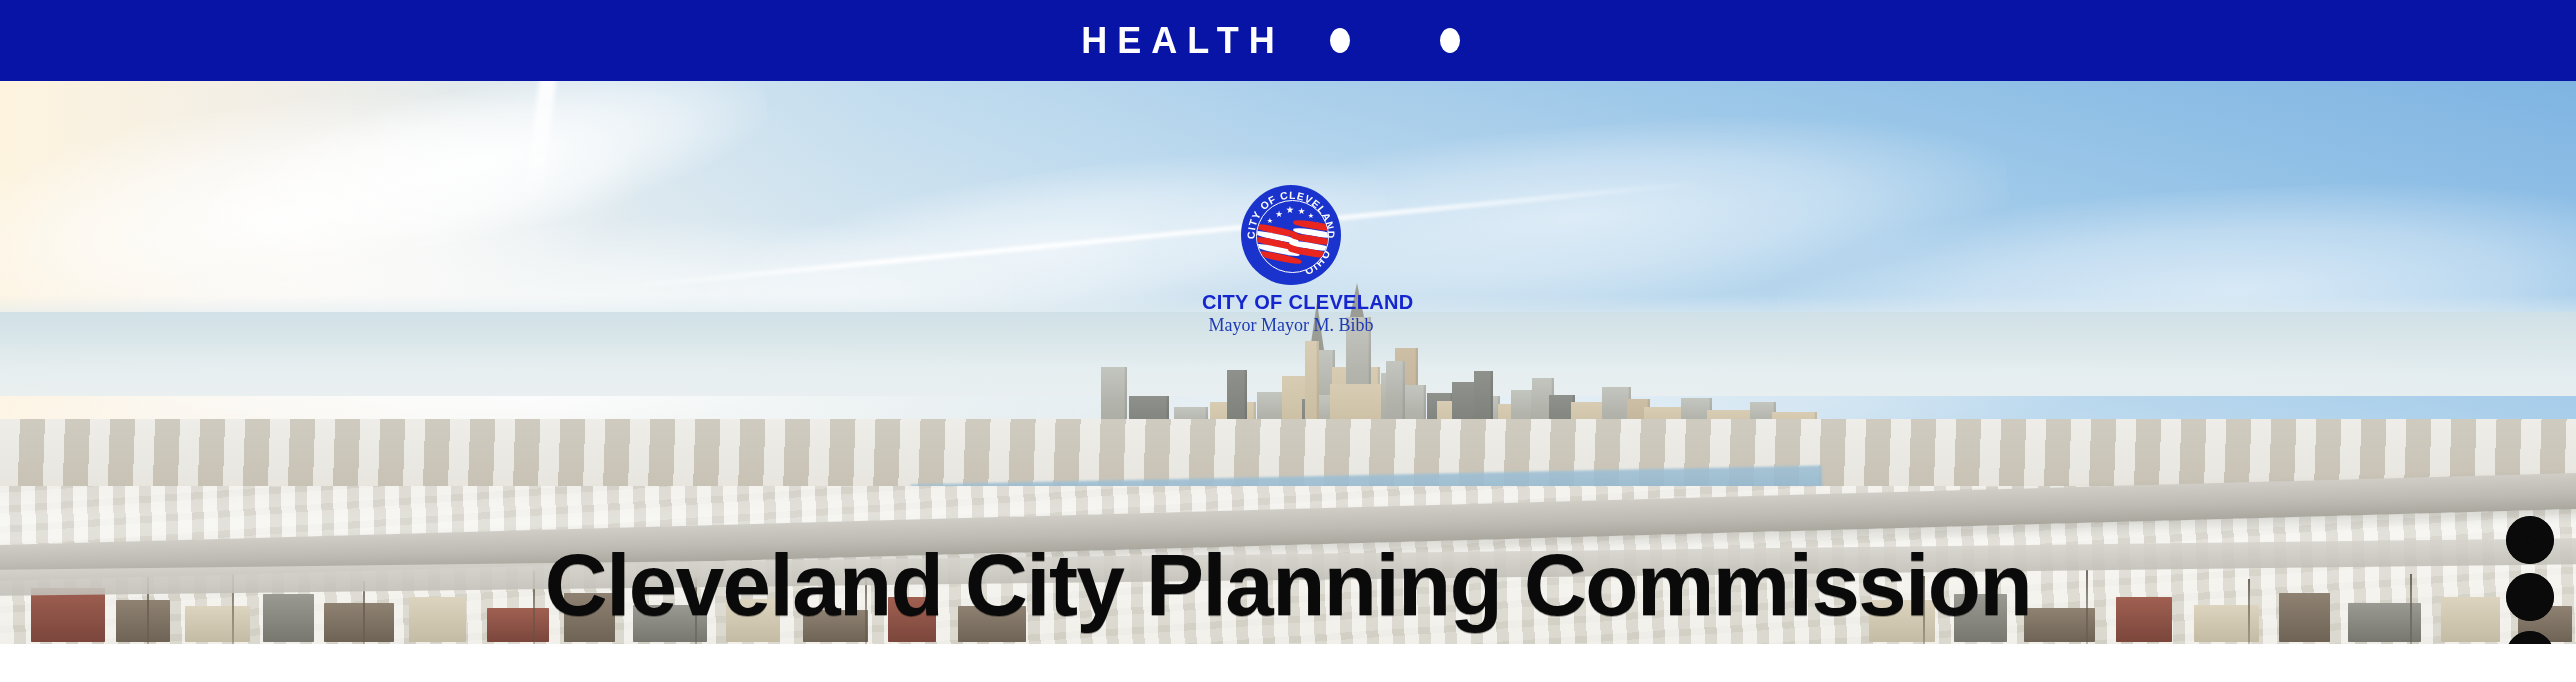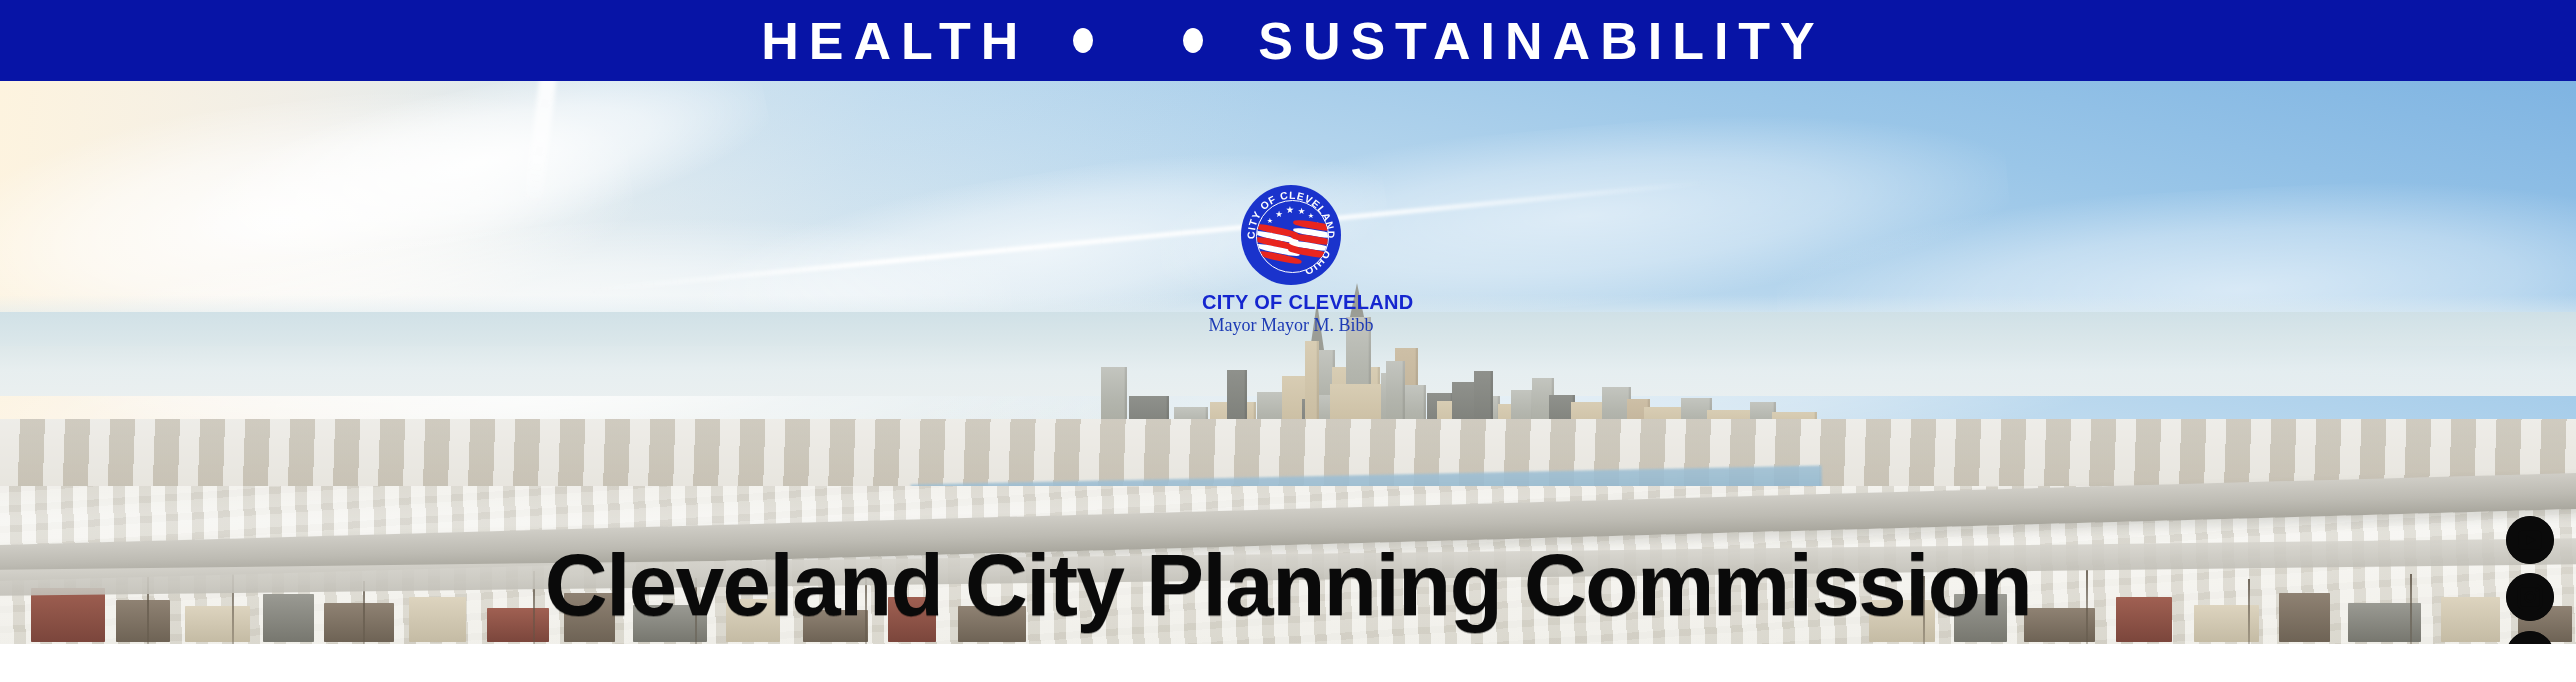--- a/index.html
+++ b/index.html
@@ -19,21 +19,21 @@
     width:2576px;height:81px;
     background:#0714a6;
     display:flex;align-items:center;justify-content:center;
     gap:0px;
     z-index:40;
   }
   .tagline-word{
     color:#ffffff;
     font-family:"Liberation Sans",sans-serif;
     font-weight:700;
-    font-size:52px;
+    font-size:36px;
     letter-spacing:10px;
     line-height:1;
     white-space:nowrap;
     text-indent:10px;
   }
   .tagline-dot{
     width:20px;height:25px;
     border-radius:50%;
     background:#ffffff;
     margin:0 45px;
@@ -266,21 +266,20 @@
 </style>
 </head>
 <body>
 
 <div id="page">
 
   <div id="tagline-banner">
     <span class="tagline-word">HEALTH</span>
     <span class="tagline-dot"></span>
     <span class="tagline-dot"></span>
-    <span class="tagline-word">SUSTAINABILITY</span>
   </div>
 
   <div id="hero">
     <div id="hero-photo">
 
       <div class="sky"></div>
       <div class="cloud c1"></div>
       <div class="cloud c2"></div>
       <div class="cloud c3"></div>
       <div class="cloud c4"></div>

